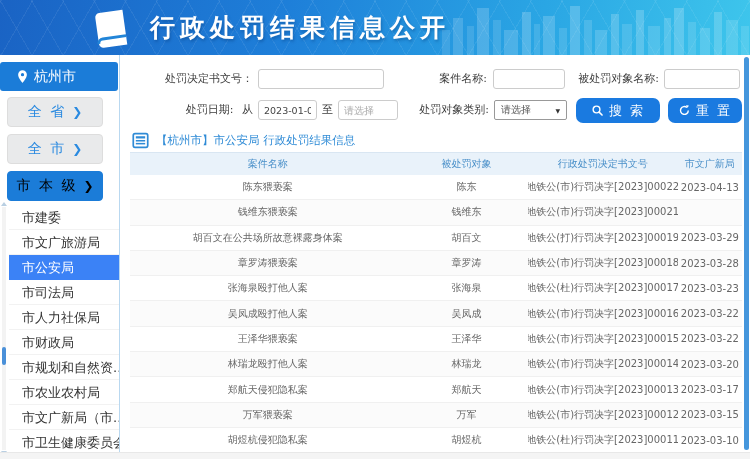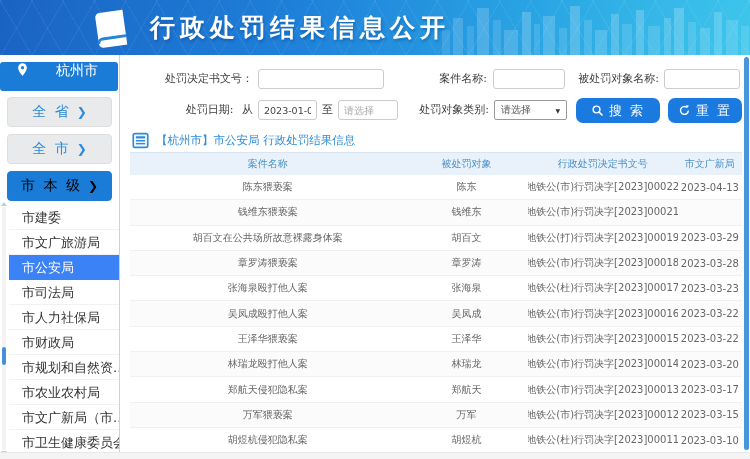--- a/index.html
+++ b/index.html
@@ -30,27 +30,27 @@
   .skyline { position:absolute; right:0; bottom:0; width:310px; height:55px; }
 
   
   .sidebar {
     position:absolute; left:0; top:55px; width:120px; bottom:7px;
     background:#fff; border-right:1px solid #b9d8f0;
   }
   .city-tab {
     position:absolute; left:0; top:7px; width:118px; height:29px;
     background:#1b7cd8; color:#fff; border-radius:3px;
-    display:flex; padding-left:15px; gap:26px;
+    display:flex; align-items:center; padding-left:15px; gap:4px;
     font-size:14px; cursor:pointer;
   }
   .pin-icon { width:15px; height:15px; display:inline-flex; }
   .pin-icon svg { width:100%; height:100%; }
   .scope-btn {
-    position:absolute; left:7px; width:105px; height:30px;
+    position:absolute; left:7px; width:96px; height:30px;
     background:#e9eaeb; border:1px solid #dddddd; border-radius:4px;
     color:#2a8ae0; font-size:14px; letter-spacing:2px;
     display:flex; align-items:center; justify-content:center; gap:6px; cursor:pointer;
   }
   .scope-btn .chev { font-size:12px; font-weight:bold; letter-spacing:0; }
   .scope-btn.b1 { top:42px; }
   .scope-btn.b2 { top:79px; }
   .scope-btn.b3 { top:116px; background:#1b7cd8; border-color:#1b7cd8; color:#000000; }
   .dept-list { position:absolute; left:0; right:0; top:150px; bottom:0; padding-left:9px; overflow:hidden; }
   .dept {

